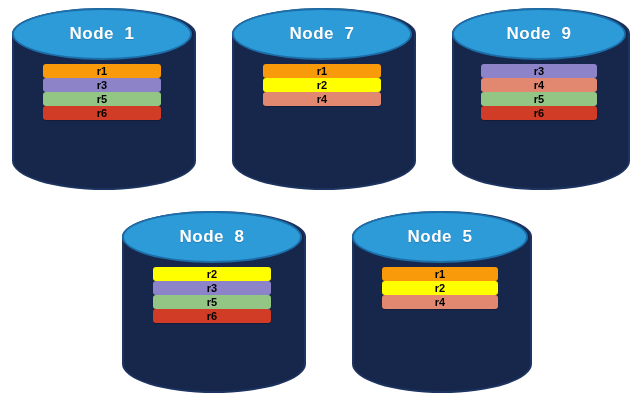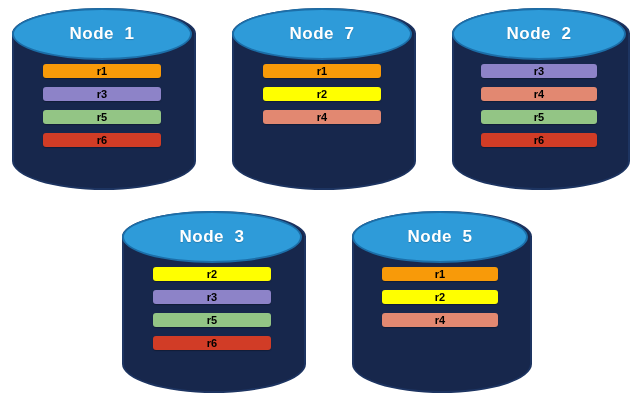--- a/index.html
+++ b/index.html
@@ -69,21 +69,21 @@
 
   
   .replica-list {
     position: absolute;
     left: 0;
     right: 0;
     top: 56px;
     display: flex;
     flex-direction: column;
     align-items: center;
-    gap: 9px;
+    gap: 0;
   }
 
   .replica {
     position: relative;
     height: 14px;
     border-radius: 3px;
     display: flex;
     align-items: center;
     justify-content: center;
     color: #000000;
@@ -114,32 +114,32 @@
       <div class="node-label">Node  7</div>
       <div class="replica-list">
         <div class="replica" style="background: rgb(248, 154, 9); width: 118px;">r1</div>
         <div class="replica" style="background: rgb(255, 255, 0); width: 118px;">r2</div>
         <div class="replica" style="background: rgb(226, 136, 113); width: 118px;">r4</div>
       </div>
     </div>
     <div class="node" style="left: 452px; top: 8px; width: 174px; height: 178px;">
       <div class="cyl-body" style="background: rgb(23, 39, 76);"></div>
       <div class="cyl-top" style="background: rgb(46, 155, 217);"></div>
-      <div class="node-label">Node  2</div>
+      <div class="node-label">Node  9</div>
       <div class="replica-list">
         <div class="replica" style="background: rgb(141, 131, 200); width: 116px;">r3</div>
         <div class="replica" style="background: rgb(226, 136, 113); width: 116px;">r4</div>
         <div class="replica" style="background: rgb(147, 197, 133); width: 116px;">r5</div>
         <div class="replica" style="background: rgb(209, 60, 38); width: 116px;">r6</div>
       </div>
     </div>
     <div class="node" style="left: 122px; top: 211px; width: 180px; height: 178px;">
       <div class="cyl-body" style="background: rgb(23, 39, 76);"></div>
       <div class="cyl-top" style="background: rgb(46, 155, 217);"></div>
-      <div class="node-label">Node  3</div>
+      <div class="node-label">Node  8</div>
       <div class="replica-list">
         <div class="replica" style="background: rgb(255, 255, 0); width: 118px;">r2</div>
         <div class="replica" style="background: rgb(141, 131, 200); width: 118px;">r3</div>
         <div class="replica" style="background: rgb(147, 197, 133); width: 118px;">r5</div>
         <div class="replica" style="background: rgb(209, 60, 38); width: 118px;">r6</div>
       </div>
     </div>
     <div class="node" style="left: 352px; top: 211px; width: 176px; height: 178px; text-decoration: underline;">
       <div class="cyl-body" style="background: rgb(23, 39, 76);"></div>
       <div class="cyl-top" style="background: rgb(46, 155, 217);"></div>

